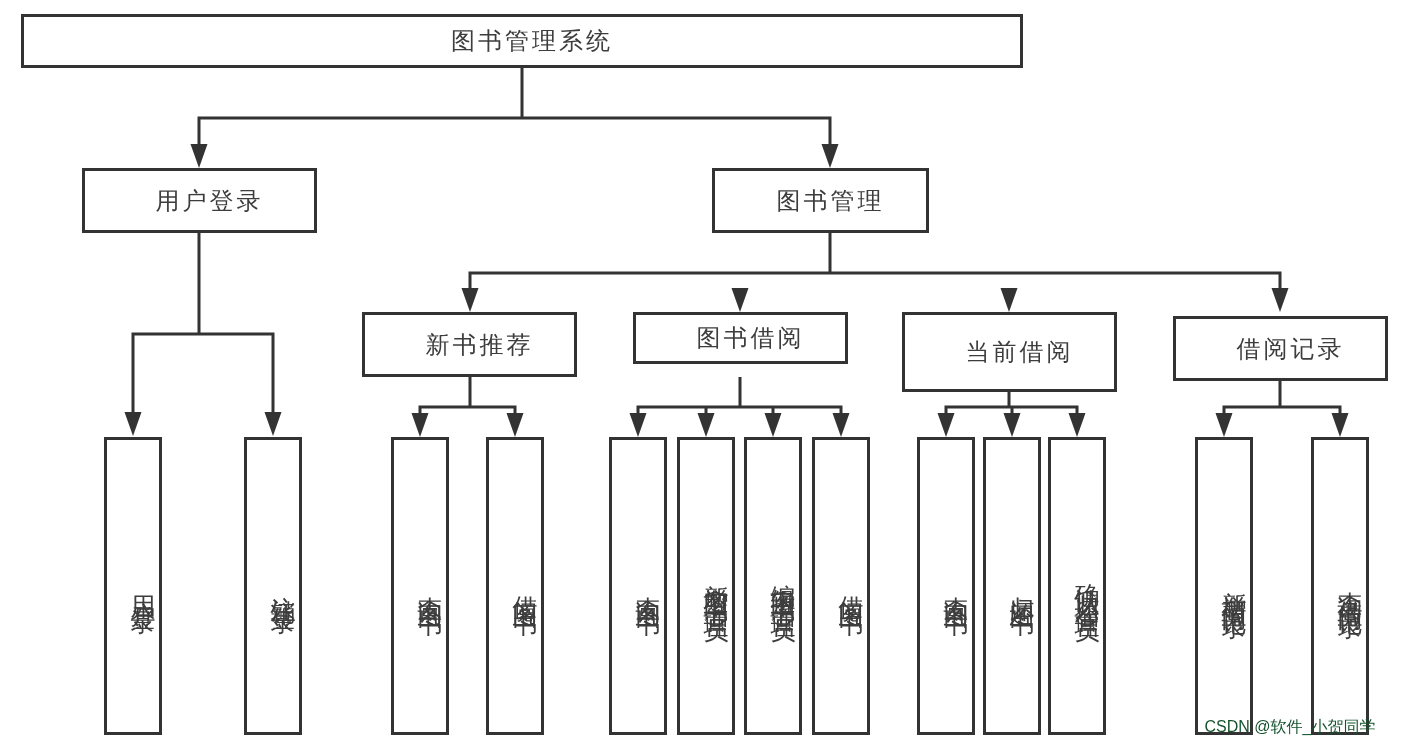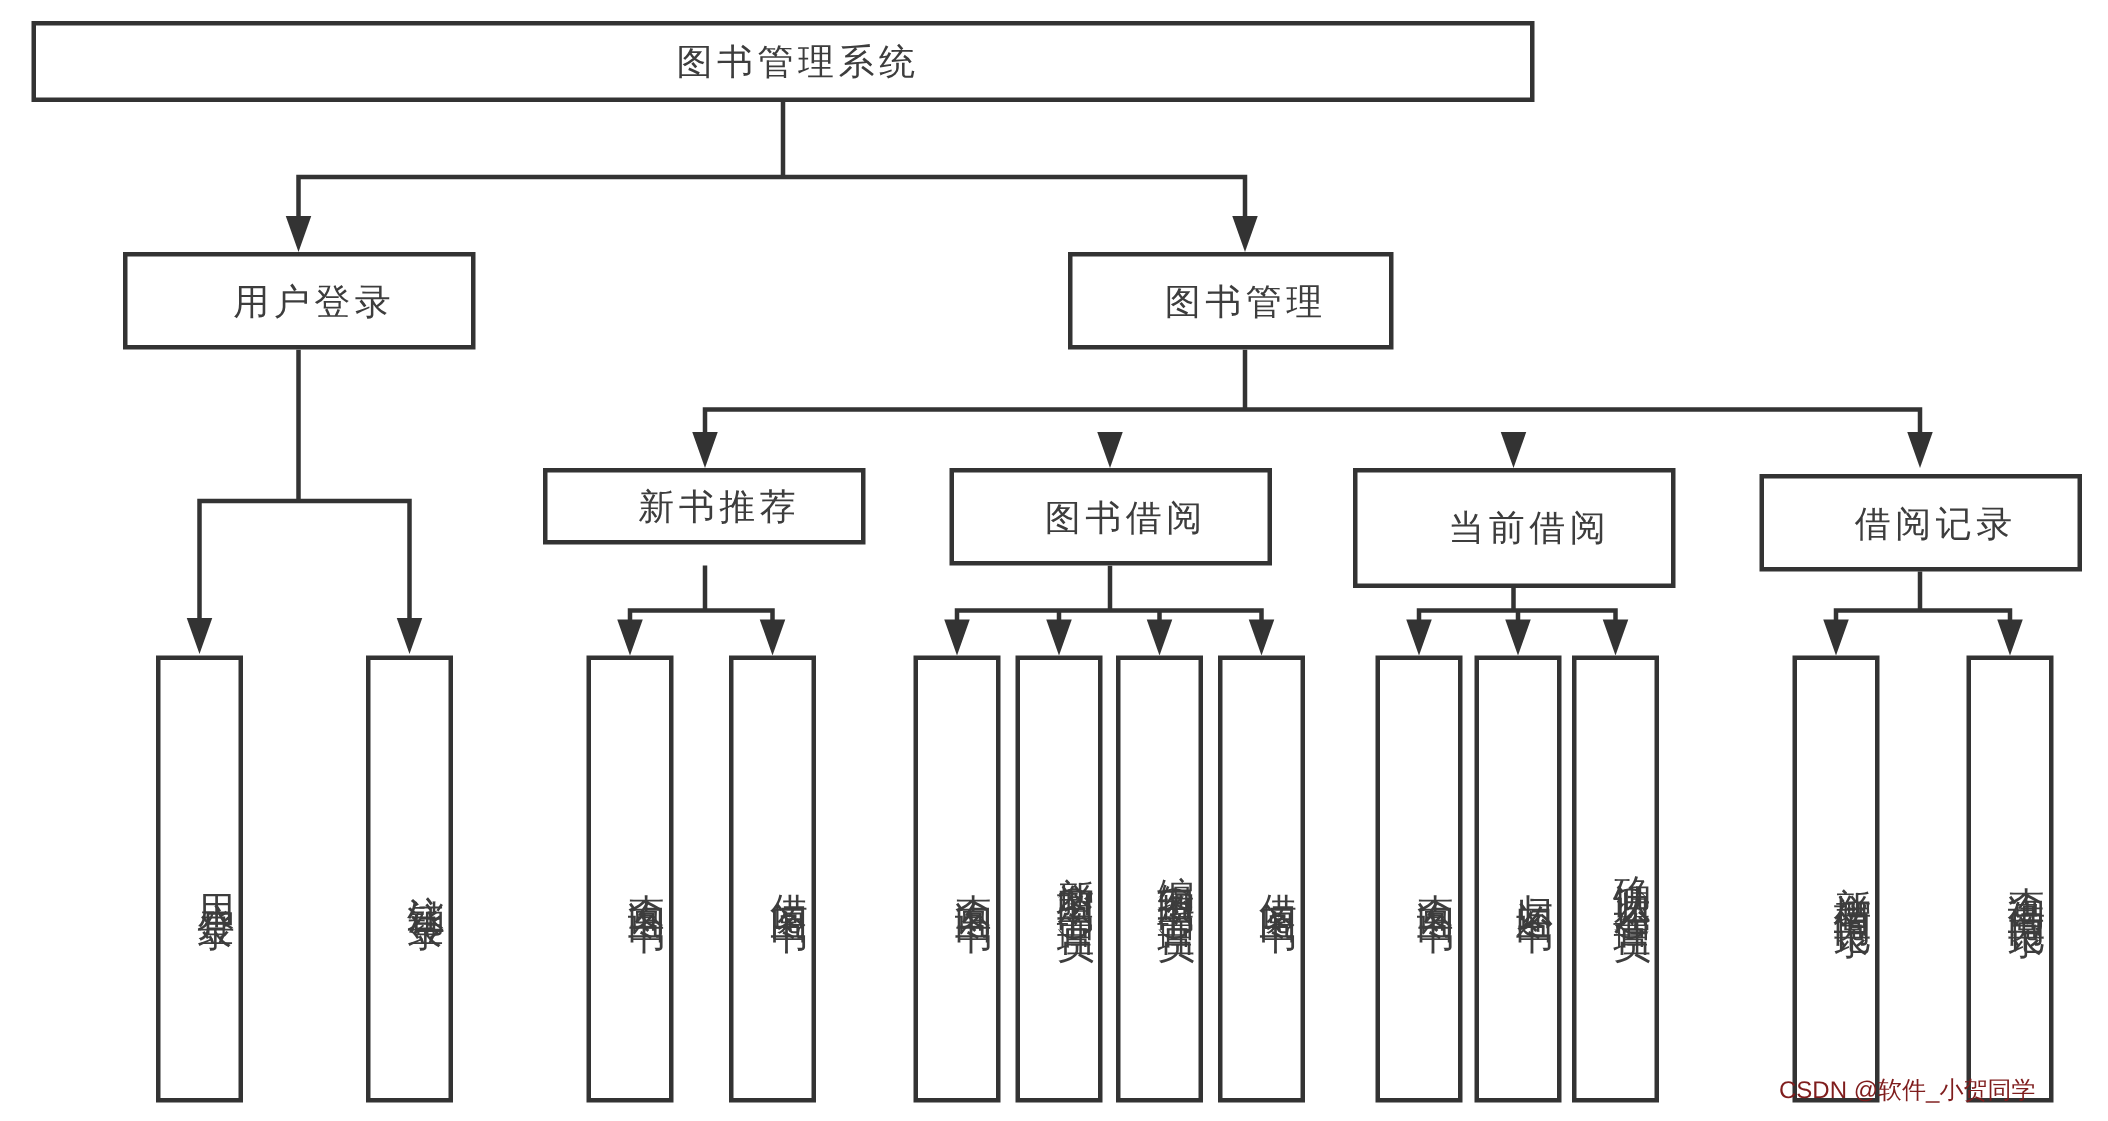--- a/index.html
+++ b/index.html
@@ -26,36 +26,36 @@
     writing-mode:vertical-rl;
     text-orientation:mixed;
     font-size:25px;
     letter-spacing:5px;
     line-height:1;
   }
   
   .n-root{left:21px;top:14px;width:1002px;height:54px;}
   .n-user{left:82px;top:168px;width:235px;height:65px;}
   .n-mgmt{left:712px;top:168px;width:217px;height:65px;}
-  .n-g0{left:362px;top:312px;width:215px;height:51px;}
-  .n-g1{left:633px;top:312px;width:215px;height:65px;}
+  .n-g0{left:362px;top:312px;width:215px;height:65px;}
+  .n-g1{left:633px;top:312px;width:215px;height:52px;}
   .n-g2{left:902px;top:312px;width:215px;height:80px;}
   .n-g3{left:1173px;top:316px;width:215px;height:65px;}
   .leaf{top:437px;width:58px;height:298px;}
   .l-u0{left:104px;} .l-u1{left:244px;}
   .l-a0{left:391px;} .l-a1{left:486px;}
   .l-b0{left:609px;} .l-b1{left:677px;} .l-b2{left:744px;} .l-b3{left:812px;}
   .l-c0{left:917px;} .l-c1{left:983px;} .l-c2{left:1048px;}
   .l-d0{left:1195px;} .l-d1{left:1311px;}
   .watermark{
     position:absolute;
     left:1186px;top:717px;width:208px;
-    text-align:left;
+    text-align:center;
     font-size:16px;
-    color:#7f1d1d;
+    color:#14532d;
     white-space:nowrap;
   }
 </style>
 </head>
 <body>
 
 <div class="canvas">
 
   <svg class="connectors" viewBox="0 0 1405 747" xmlns="http://www.w3.org/2000/svg">
     <path fill="none" stroke="#333333" stroke-width="3" d="M522,68 V118

